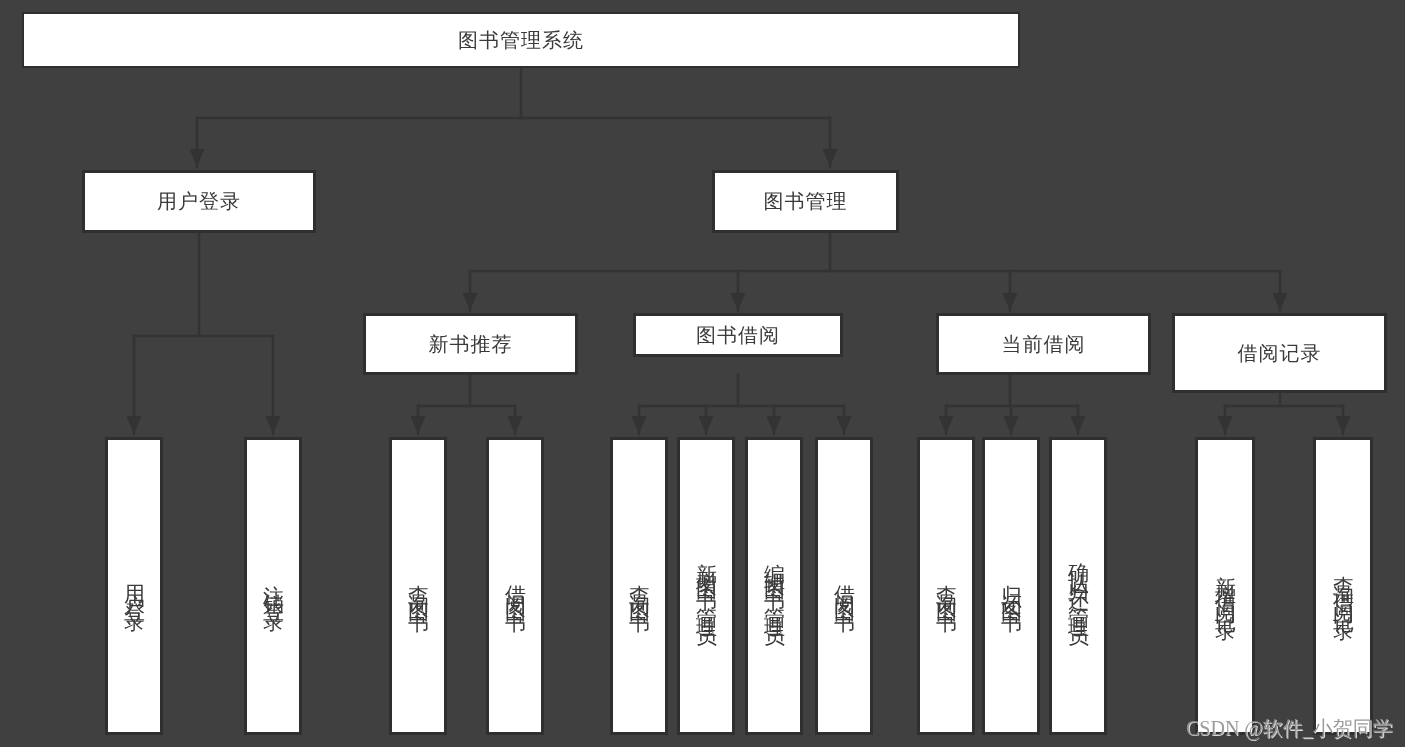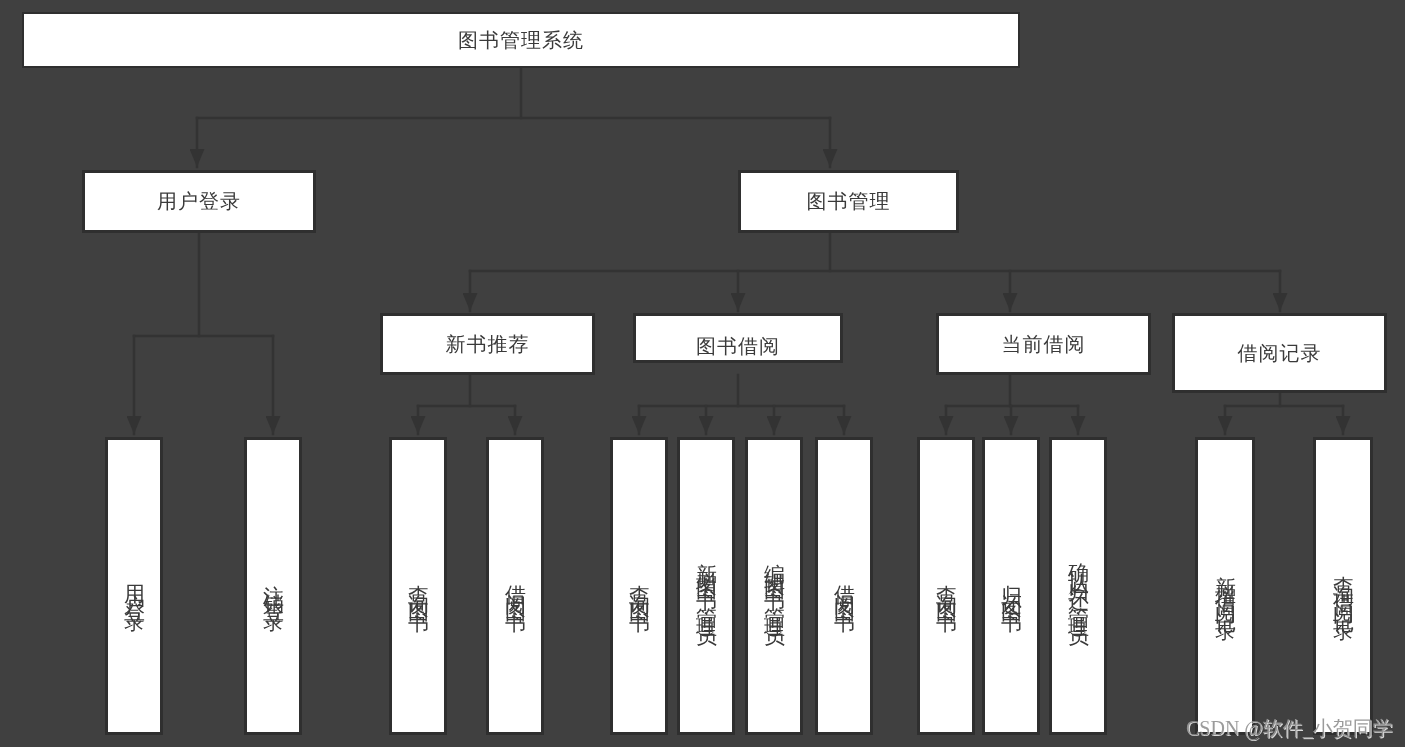--- a/index.html
+++ b/index.html
@@ -62,23 +62,23 @@
     z-index: 5;
     font-size: 20px;
     color: rgba(150, 150, 150, 0.95);
     text-shadow: 1px 1px 0 rgba(255,255,255,0.8);
     white-space: nowrap;
   }
 
   
   .n-root   { left: 22px;   top: 12px;  width: 998px; height: 56px; }
   .n-ulogin { left: 82px;   top: 170px; width: 234px; height: 63px; }
-  .n-bmgmt  { left: 712px;  top: 170px; width: 221px; height: 63px; margin-left: 26px; }
-  .n-nbrec  { left: 380px;  top: 313px; width: 215px; height: 62px; }
-  .n-bbor   { left: 633px;  top: 313px; width: 210px; height: 50px; align-items: flex-end; }
+  .n-bmgmt  { left: 712px;  top: 170px; width: 187px; height: 63px; }
+  .n-nbrec  { left: 363px;  top: 313px; width: 215px; height: 62px; }
+  .n-bbor   { left: 633px;  top: 313px; width: 210px; height: 44px; }
   .n-cbor   { left: 936px;  top: 313px; width: 215px; height: 62px; }
   .n-brec   { left: 1172px; top: 313px; width: 215px; height: 80px; }
 
   .l-1  { left: 105px; }
   .l-2  { left: 244px; }
   .l-3  { left: 389px; }
   .l-4  { left: 486px; }
   .l-5  { left: 610px; }
   .l-6  { left: 677px; }
   .l-7  { left: 745px; }

